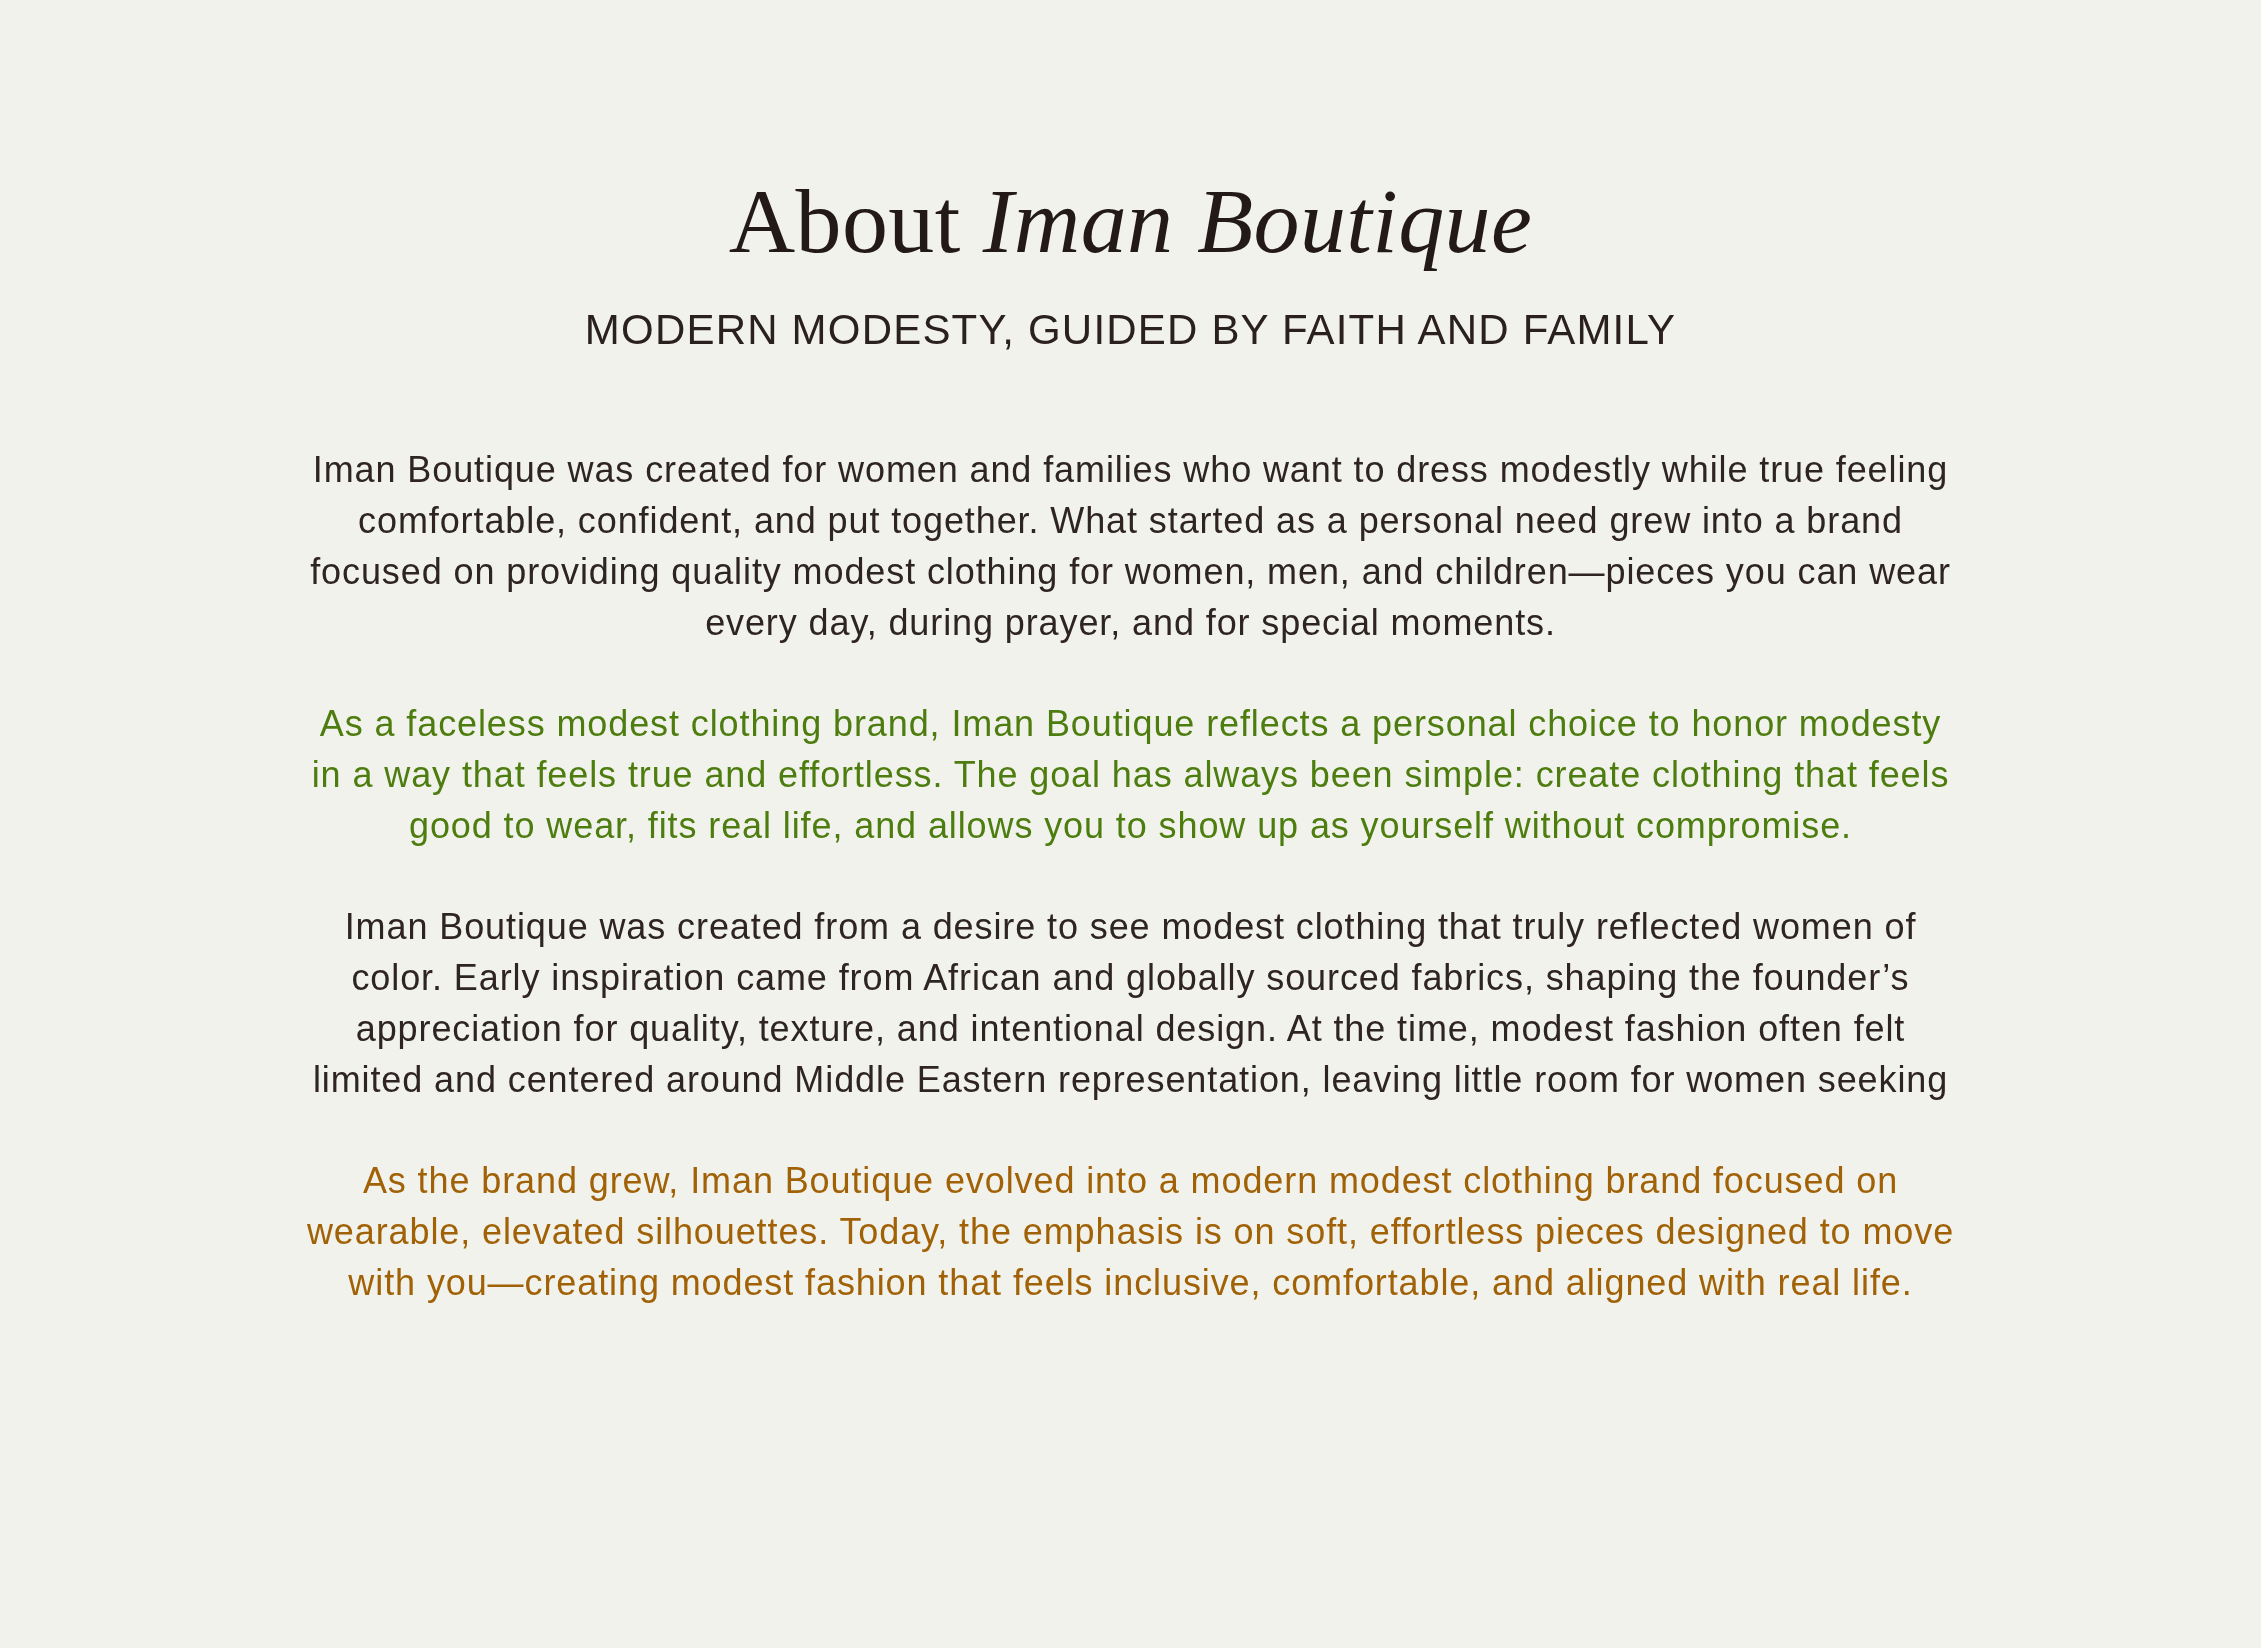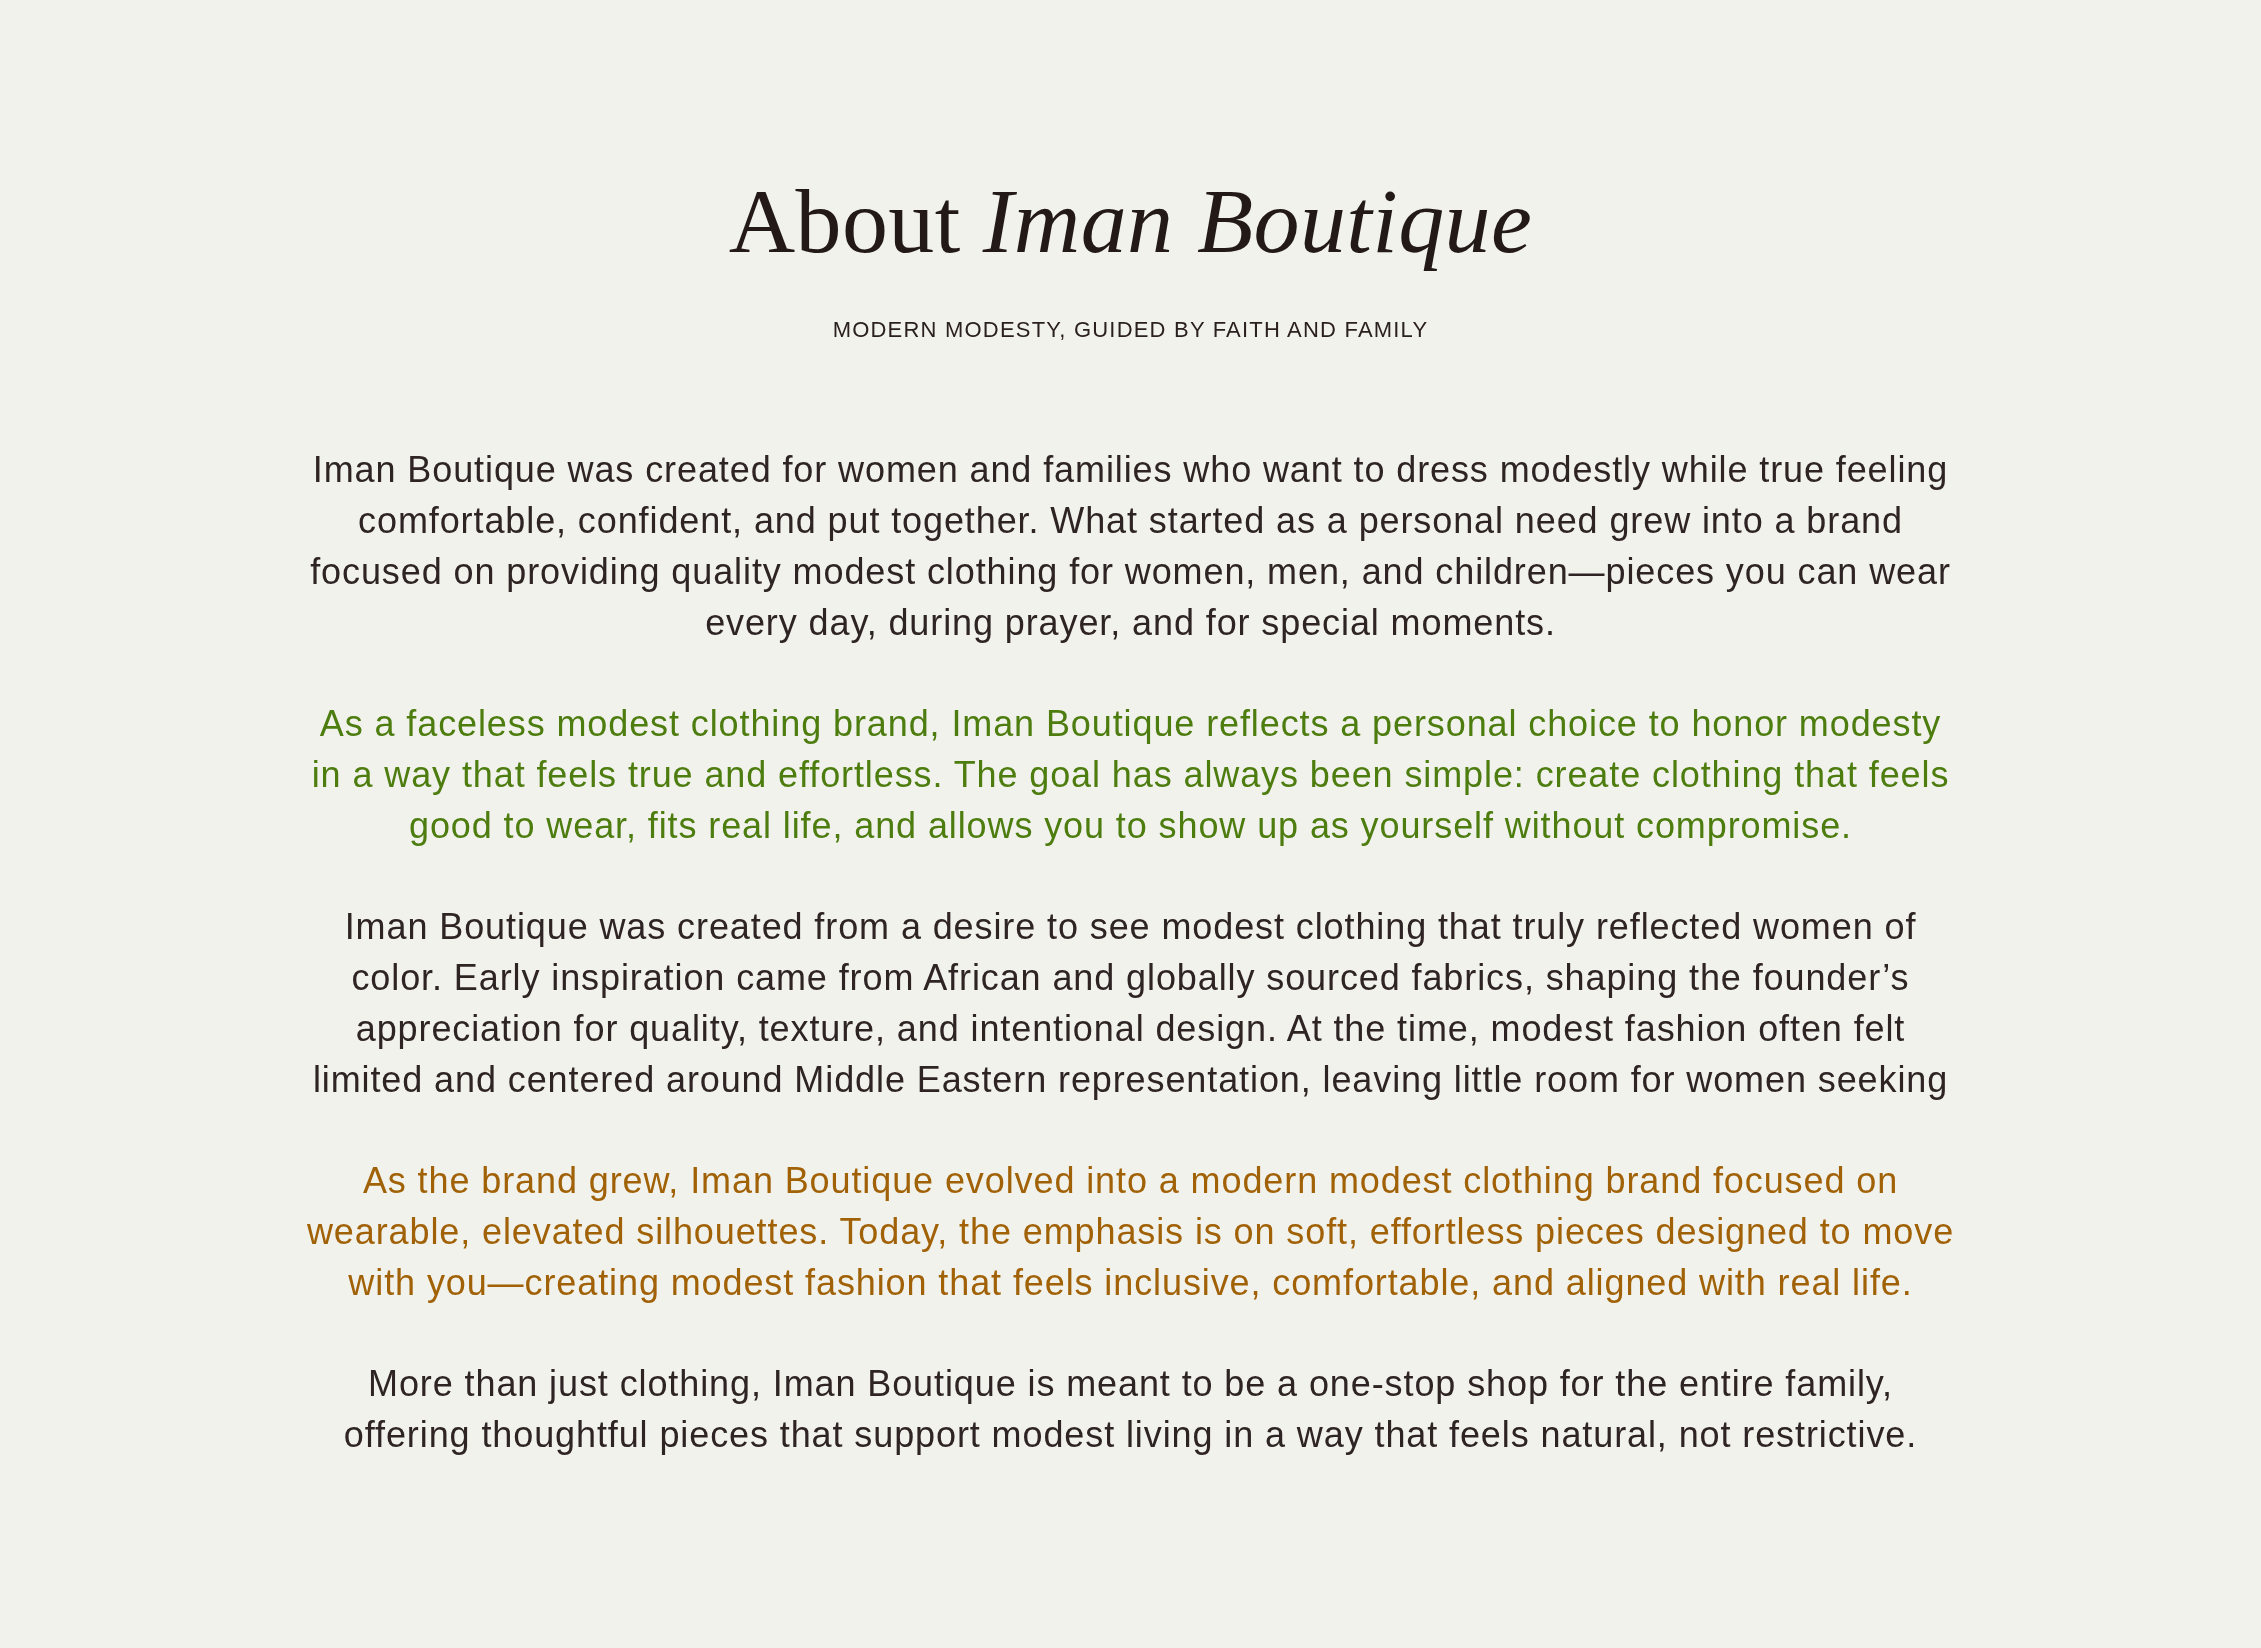--- a/index.html
+++ b/index.html
@@ -32,21 +32,21 @@
     font-style: normal;
     margin-right: 0.24em;
   }
   .title-emphasis {
     font-style: italic;
   }
   .subtitle {
     margin-top: 37px;
     font-family: "Liberation Sans", sans-serif;
     font-weight: 400;
-    font-size: 22px;
+    font-size: 42px;
     line-height: 41px;
     letter-spacing: 1.2px;
     color: #2a201f;
   }
   .content {
     margin-top: 94px;
   }
   .content p.paragraph {
     margin: 0 0 50px 0;
     font-family: "Liberation Sans", sans-serif;
@@ -88,19 +88,15 @@
         <span class="paragraph-line">Iman Boutique was created from a desire to see modest clothing that truly reflected women of</span>
         <span class="paragraph-line">color. Early inspiration came from African and globally sourced fabrics, shaping the founder’s</span>
         <span class="paragraph-line">appreciation for quality, texture, and intentional design. At the time, modest fashion often felt</span>
         <span class="paragraph-line">limited and centered around Middle Eastern representation, leaving little room for women seeking</span>
       </p>
       <p class="paragraph" style="color: #a16207;">
         <span class="paragraph-line">As the brand grew, Iman Boutique evolved into a modern modest clothing brand focused on</span>
         <span class="paragraph-line">wearable, elevated silhouettes. Today, the emphasis is on soft, effortless pieces designed to move</span>
         <span class="paragraph-line">with you—creating modest fashion that feels inclusive, comfortable, and aligned with real life.</span>
       </p>
-      <p class="paragraph" style="color: rgb(46, 36, 36);">
-        <span class="paragraph-line">More than just clothing, Iman Boutique is meant to be a one-stop shop for the entire family,</span>
-        <span class="paragraph-line">offering thoughtful pieces that support modest living in a way that feels natural, not restrictive.</span>
-      </p>
     </section>
 </main>
 
 
 </body></html>

